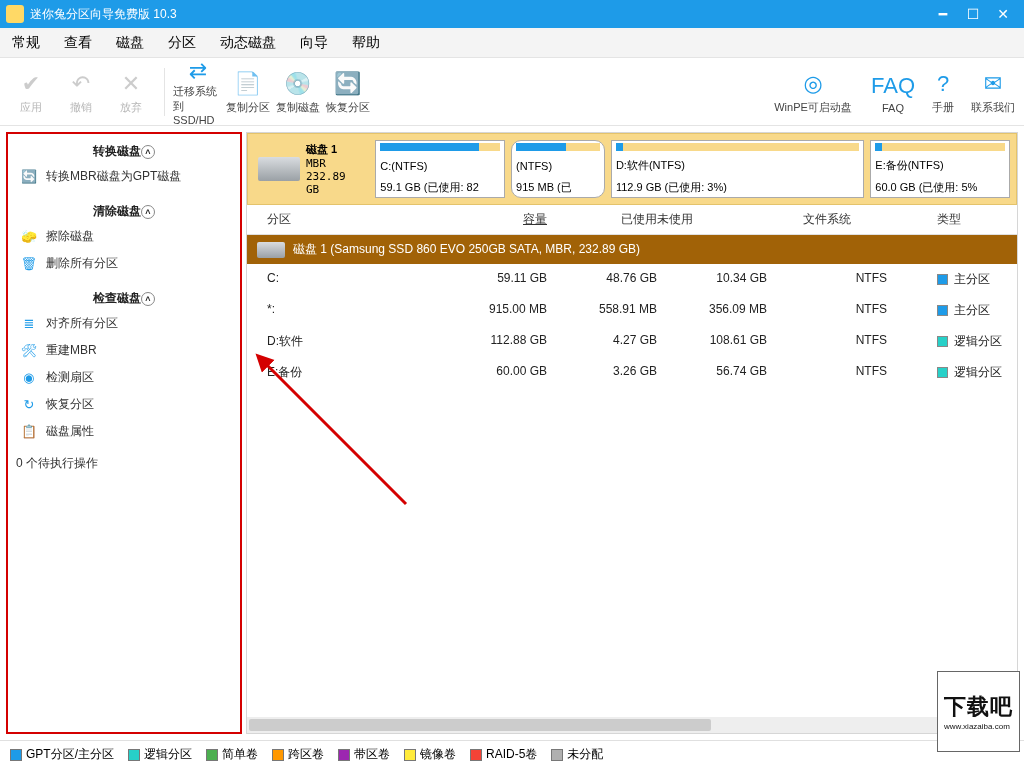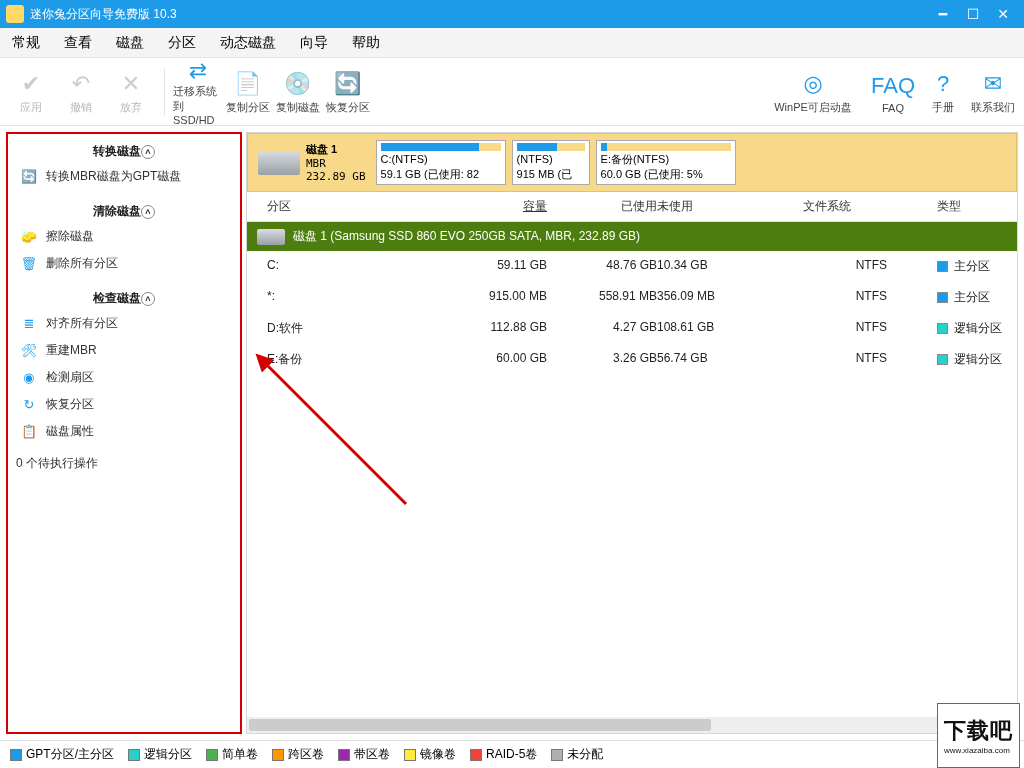--- a/index.html
+++ b/index.html
@@ -40,39 +40,39 @@
 .dm-info .hdd { width: 42px; height: 24px; background: linear-gradient(#d9dce0,#9aa0a5); border-radius: 2px; }
 .dm-info .txt { font-family: monospace; }
 .dm-part { background:#fff; border:1px solid #aaa; padding:2px 4px; display:flex; flex-direction:column; justify-content:space-between; font-family: monospace; overflow:hidden; white-space:nowrap;}
 .dm-part .bar { height:8px; background:#f8d98a;}
 .dm-part .bar .fill{ height:100%; background:#1e9be8;}
 
 .table-head { display:flex; font-size:12px; padding:6px 10px; background:#fff; border-bottom:1px solid #e0e0e0;}
 .table-head div{ color:#333;}
 .th-part{width:180px; padding-left:10px;} .th-cap{width:110px; text-align:right;text-decoration:underline;} .th-used{width:110px; text-align:right;} .th-free{width:110px; text-align:left;} .th-fs{width:120px; text-align:center;} .th-type{flex:1; padding-left:50px;}
 
-.disk-header { background:#4d7c0f; color:#fff; font-size:12px; padding:6px 10px; display:flex; align-items:center; gap:8px; font-family: monospace;}
+.disk-header { background:#a16207; color:#fff; font-size:12px; padding:6px 10px; display:flex; align-items:center; gap:8px; font-family: monospace;}
 .disk-header .hdd{ width:28px; height:16px; background:linear-gradient(#d9dce0,#9aa0a5); border-radius:2px;}
 
 .row { display:flex; font-size:12px; padding:7px 10px; font-family: monospace; color:#222;}
 .row > div{ }
-.r-part{width:180px; padding-left:10px;} .r-cap{width:110px; text-align:right;} .r-used{width:110px; text-align:right;} .r-free{width:110px; } .r-fs{width:120px; text-align:right;} .r-type{flex:1; padding-left:50px; display:flex; align-items:center; gap:6px;text-align:right;}
+.r-part{width:180px; padding-left:10px;} .r-cap{width:110px; text-align:right;} .r-used{width:110px; text-align:right;} .r-free{width:110px; text-align:right;} .r-fs{width:120px; text-align:right;} .r-type{flex:1; padding-left:50px; display:flex; align-items:center; gap:6px;text-align:right;}
 .sq { width:11px; height:11px; border:1px solid #888;}
 .sq.blue{background:#1e9be8;} .sq.teal{background:#27d0c8;}
 
 .scrollbar-h { position:absolute; bottom:0; left:0; right:0; height:16px; background:#eee; display:flex; align-items:center; justify-content:flex-end; padding:0 2px;}
 .scrollbar-h .thumb{ position:absolute; left:2px; width:60%; height:12px; background:#ccc; border-radius:2px;}
 .scrollbar-h .arr{ width:14px; text-align:center; color:#666; font-size:10px;}
 
 .legend { position:absolute; bottom:0; left:0; width:100%; height:28px; background:#fff; border-top:1px solid #e0e0e0; display:flex; align-items:center; gap:14px; padding:0 10px; font-size:12px;}
 .legend .item{display:flex; align-items:center; gap:4px;}
 .lg{width:12px; height:12px; border:1px solid #777;}
 .lg.blue{background:#1e9be8;} .lg.teal{background:#27d0c8;} .lg.green{background:#4caf50;} .lg.orange{background:#ff9800;} .lg.purple{background:#9c27b0;} .lg.yellow{background:#ffeb3b;} .lg.red{background:#f44336;} .lg.gray{background:#b0b0b0;}
 
-.watermark { position:absolute; right:4px; bottom:0; font-size:22px; font-weight:bold; color:#111; background:#fff; padding:12px 6px; letter-spacing:1px; border:1px solid #666;}
+.watermark { position:absolute; right:4px; bottom:16px; font-size:22px; font-weight:bold; color:#111; background:#fff; padding:20px 6px; letter-spacing:1px; border:1px solid #666;}
 .watermark small{display:block; font-size:8px; font-weight:normal; letter-spacing:0;}
 
 .arrow-annot { position:absolute; left:236px; top:314px; pointer-events:none; }
 </style>
 </head>
 <body>
 
 <div class="titlebar">
   <div class="icon"></div>
   <span>迷你兔分区向导免费版 10.3</span>
@@ -208,26 +208,33 @@
   <div class="hdd"></div>
   <div class="txt"><b>磁盘 1</b><br>MBR<br>232.89 GB</div>
         </div>
         <div class="dm-part" style="width: 130px;">
           <div class="bar">
             <div class="fill" style="width:82%"></div>
           </div>
           <div>C:(NTFS)</div>
           <div>59.1 GB (已使用: 82</div>
         </div>
-        <div class="dm-part" style="width: 78px;">
+        <div class="dm-part" style="width: 94px; border-radius: 10px;">
           <div class="bar">
             <div class="fill" style="width:60%"></div>
           </div>
           <div>(NTFS)</div>
           <div>915 MB (已</div>
+        </div>
+        <div class="dm-part" style="width: 254px;">
+          <div class="bar">
+            <div class="fill" style="width:3%"></div>
+          </div>
+          <div>D:软件(NTFS)</div>
+          <div>112.9 GB (已使用: 3%)</div>
         </div>
         <div class="dm-part" style="width: 140px;">
           <div class="bar">
             <div class="fill" style="width:5%"></div>
           </div>
           <div>E:备份(NTFS)</div>
           <div>60.0 GB (已使用: 5%</div>
         </div>
       </div>
     <div class="table-head">

